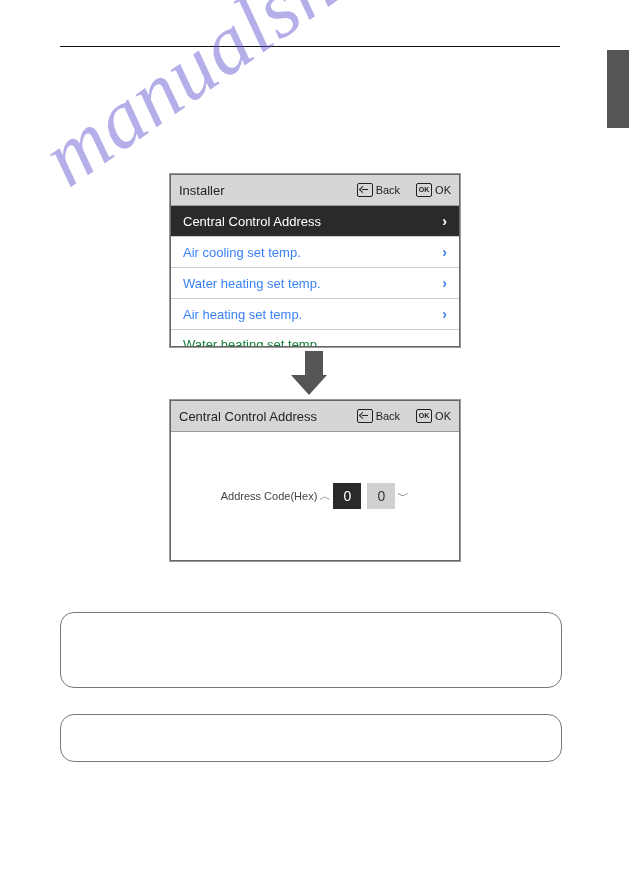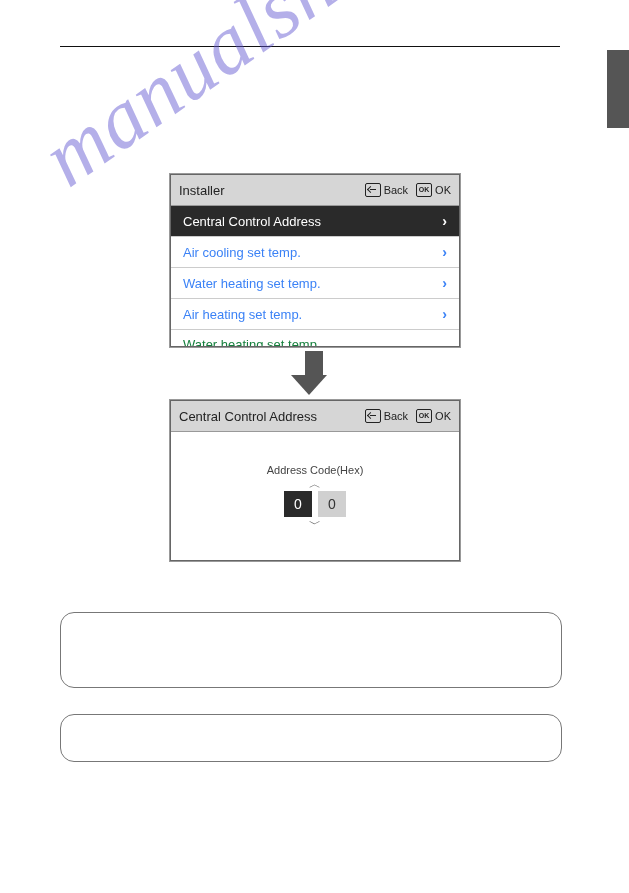--- a/index.html
+++ b/index.html
@@ -3,32 +3,32 @@
 <meta charset="utf-8">
 <style>
 body{margin:0;background:#fff;width:629px;height:893px;position:relative;font-family:Arial,Helvetica,sans-serif}
 .hr-top{position:absolute;left:60px;top:46px;width:500px;border-top:1px solid #111}
 .side-tab{position:absolute;right:0;top:50px;width:22px;height:78px;background:#555}
 .panel{width:288px;border:1px solid #666;background:#fff;box-shadow:0 0 0 1px #999;margin:0 auto}
 .panel1{position:absolute;left:170px;top:174px}
 .panel2{position:absolute;left:170px;top:400px}
 .titlebar{height:30px;background:#d6d6d6;border-bottom:1px solid #999;display:flex;align-items:center;padding:0 8px;font-size:13px;color:#222}
 .titlebar .title{font-weight:normal;flex:1}
-.titlebar .btn{display:flex;align-items:center;gap:3px;font-size:11px;margin-left:8px;color:#222}
+.titlebar .btn{display:flex;align-items:center;gap:3px;font-size:11px;margin-left:16px;color:#222}
 .icon-back{display:inline-block;width:14px;height:12px;border:1px solid #222;border-radius:2px;position:relative}
 .icon-back::before{content:"";position:absolute;left:2px;top:3px;width:4px;height:4px;border-left:1px solid #222;border-bottom:1px solid #222;transform:rotate(45deg)}
 .icon-back::after{content:"";position:absolute;left:4px;top:5px;width:6px;height:1px;background:#222}
 .icon-ok{display:inline-block;width:14px;height:12px;border:1px solid #222;border-radius:2px;text-align:center;font-size:7px;line-height:12px;font-weight:bold}
 .menu-list{display:flex;flex-direction:column}
 .menu-item{height:30px;display:flex;align-items:center;padding:0 12px;border-bottom:1px solid #ccc;font-size:13px;color:#3b82f6;justify-content:space-between}
 .menu-item.selected{background:#2a2a2a;color:#fff}
 .menu-item:last-child{border-bottom:none}
 .chev{font-size:14px;font-weight:bold}
 .cutoff{height:16px;overflow:hidden;padding:0 12px;font-size:13px;color:#15803d;display:flex;align-items:flex-start;line-height:30px}
-.panel2 .body{height:128px;display:flex;flex-direction:column;align-items:center;justify-content:center;gap:2px}
+.panel2 .body{height:128px;display:flex;flex-direction:row;align-items:center;justify-content:center;gap:2px}
 .addr-label{font-size:11px;color:#444;margin-bottom:1px}
 .chev-v{font-size:12px;color:#666;line-height:10px}
 .digits{display:flex;gap:6px}
 .digit{width:28px;height:26px;display:flex;align-items:center;justify-content:center;font-size:14px}
 .digit.active{background:#2a2a2a;color:#fff}
 .digit.inactive{background:#d0d0d0;color:#333}
 .arrow-down{position:absolute;left:300px;top:351px}
 .arrow-down .shaft{width:18px;height:24px;background:#555;margin:0 auto}
 .arrow-down .head{width:0;height:0;border-left:18px solid transparent;border-right:18px solid transparent;border-top:20px solid #555;margin-left:-9px}
 .round-box{position:absolute;border:1px solid #777;border-radius:14px}

